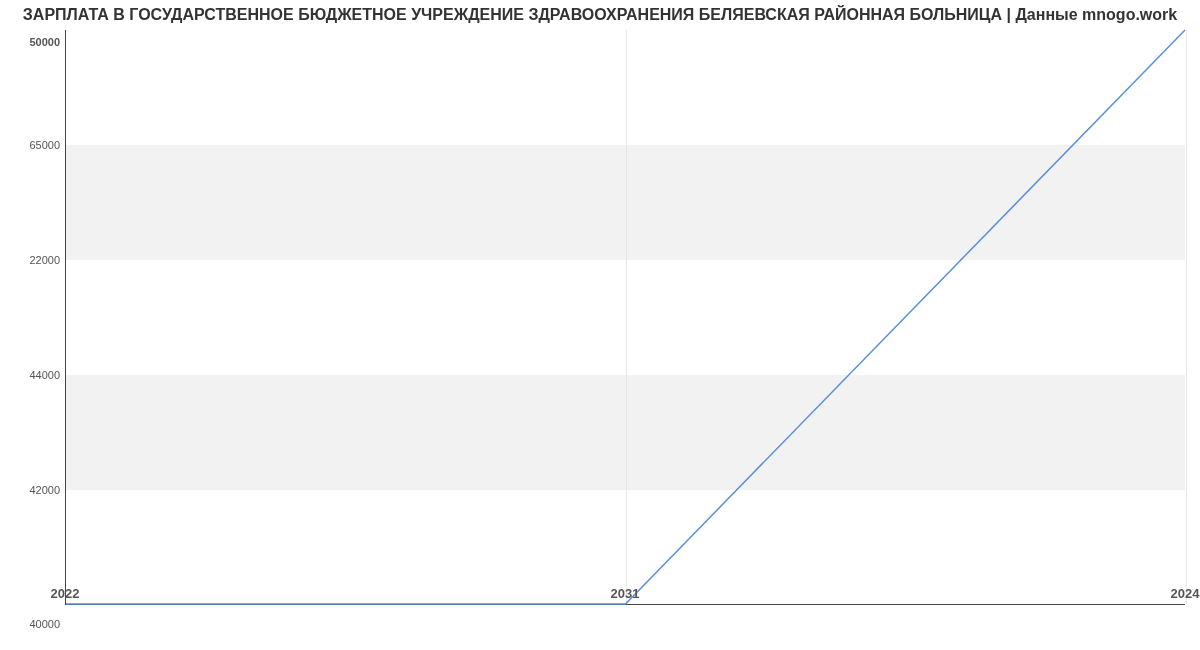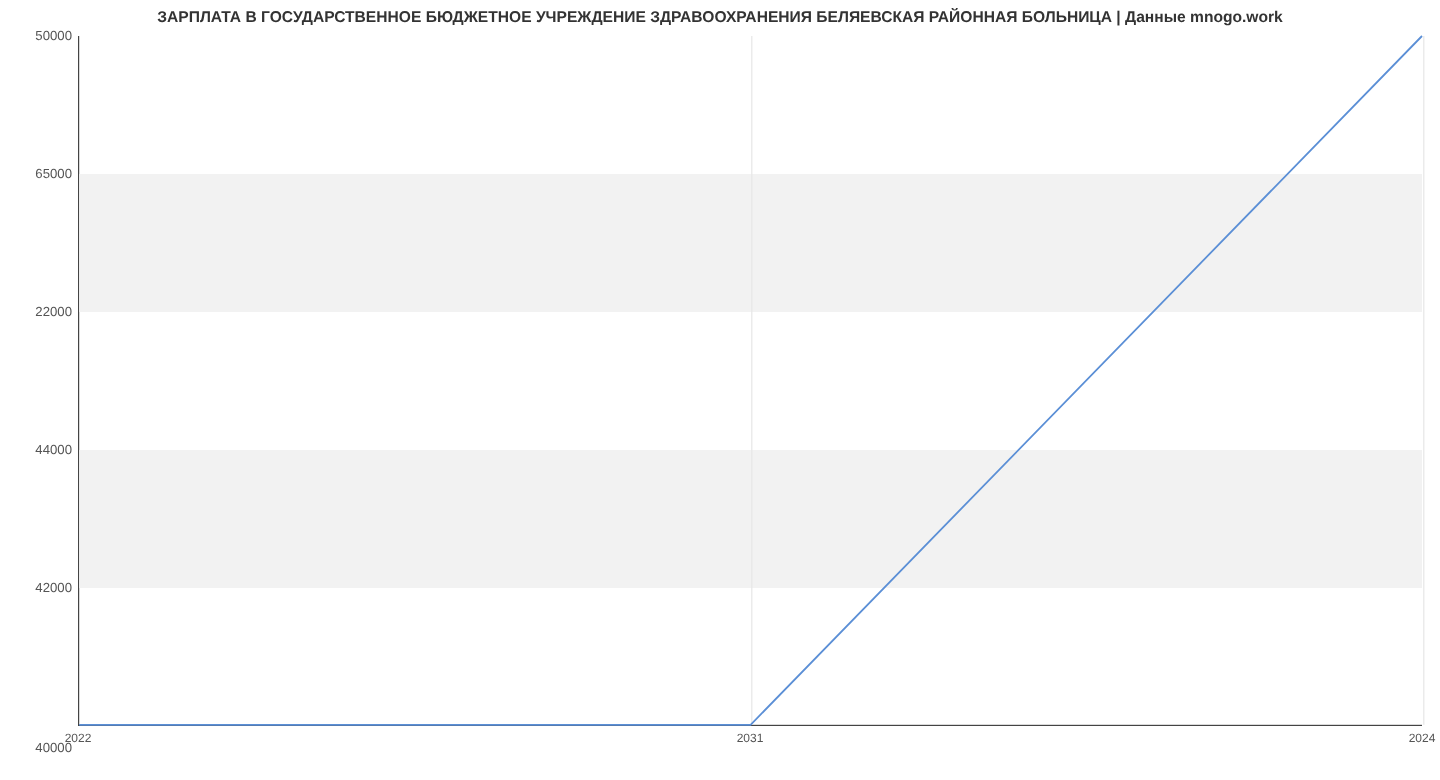--- a/index.html
+++ b/index.html
@@ -17,21 +17,21 @@
     position: relative;
     width: 1200px;
     height: 650px;
   }
   .title {
     position: absolute;
     top: 6px;
     left: 0;
     width: 1200px;
     text-align: center;
-    font-size: 13px;
+    font-size: 16px;
     font-weight: 600;
     color: #333;
   }
   .plot {
     position: absolute;
     left: 65px;
     top: 30px;
     width: 1120px;
     height: 575px;
     border-left: 1px solid #444;
@@ -55,25 +55,26 @@
     position: absolute;
     right: 1140px; 
     width: 55px;
     text-align: right;
     font-size: 11px;
     color: #555;
     transform: translateY(-50%);
   }
   .xtick {
     position: absolute;
-    top: 610px;
-    font-size: 10px;
+    top: 586px;
+    font-size: 13px;
     color: #555;
     transform: translateX(-50%);
     white-space: nowrap;
+    font-weight: bold;
   }
   svg.line-layer {
     position: absolute;
     left: 0;
     top: 0;
     width: 100%;
     height: 100%;
     overflow: visible;
   }
 </style>
@@ -93,19 +94,19 @@
       <svg class="line-layer" id="line-layer" viewBox="0 0 1120 575" preserveAspectRatio="none">
         <path d="M0.00 575.00 L560.00 575.00 L1120.00 0.00" fill="none" stroke="#5b8fd6" stroke-width="1.5"></path>
       </svg>
   </div>
 
   <div class="ytick" id="yt0" style="top: 624px;">40000</div>
   <div class="ytick" id="yt1" style="top: 490px;">42000</div>
   <div class="ytick" id="yt2" style="top: 375px; text-align: right;">44000</div>
   <div class="ytick" id="yt3" style="top: 260px;">22000</div>
   <div class="ytick" id="yt4" style="top: 145px;">65000</div>
-  <div class="ytick" id="yt5" style="top: 30px;">50000</div>
+  <div class="ytick" id="yt5" style="top: 42px; font-weight: bold;">50000</div>
 
   <div class="xtick" id="xt0" style="left: 65px;">2022</div>
   <div class="xtick" id="xt1" style="left: 625px;">2031</div>
   <div class="xtick" id="xt2" style="left: 1185px;">2024</div>
 
 </div>
 
 </body></html>

